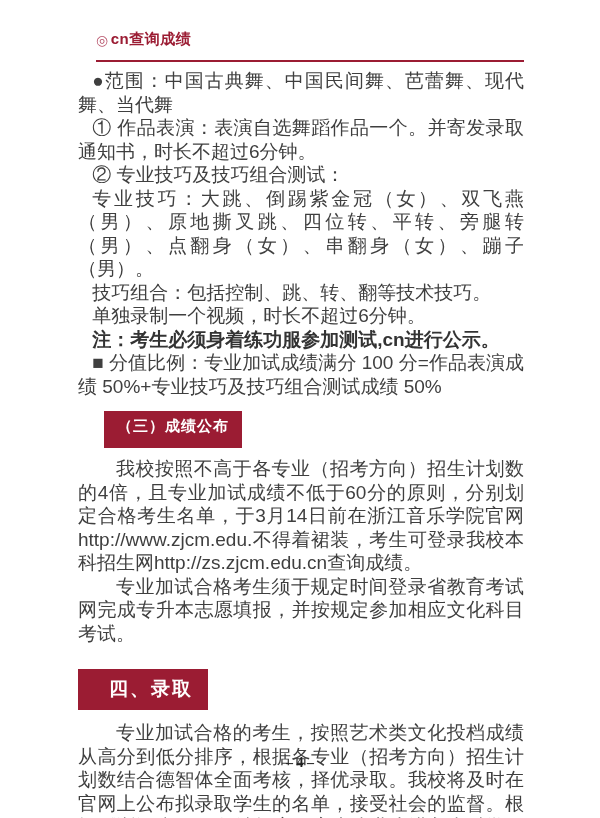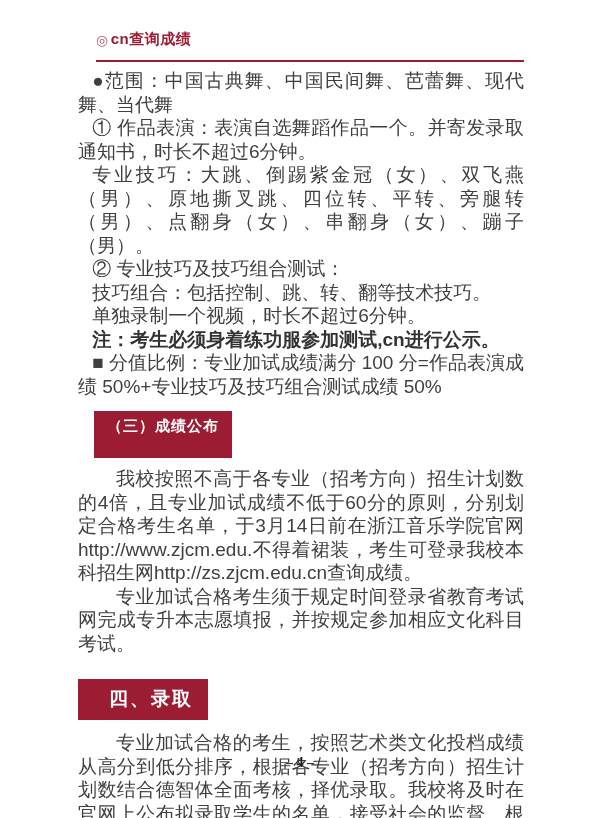--- a/index.html
+++ b/index.html
@@ -51,22 +51,22 @@
   .note-bold { font-weight: bold; color: #333333; }
   .section-box {
     display: inline-block;
     background: #9b1c33;
     color: #ffffff;
     font-weight: bold;
   }
   .box-small {
     font-size: 15px;
     letter-spacing: 1px;
-    padding: 6px 13px 22px 13px;
-    margin: 13px 0 9px 16px;
+    padding: 6px 13px 12px 13px;
+    margin: 13px 0 9px 26px;
   }
   .box-large {
     font-size: 19px;
     letter-spacing: 2px;
     padding: 7px 15px 8px 31px;
     margin: 24px 0 11px 0;
   }
   .page-number {
     position: absolute;
     left: 0;
@@ -87,22 +87,22 @@
   <div class="doc-header">
     <span class="ring">◎</span>
     <span>cn查询成绩</span>
   </div>
 
   <hr class="header-rule">
 
   <div class="body-text">
     <p class="indent-1">●范围：中国古典舞、中国民间舞、芭蕾舞、现代舞、当代舞</p>
     <p class="indent-1">① 作品表演：表演自选舞蹈作品一个。并寄发录取通知书，时长不超过6分钟。</p>
+    <p class="indent-1">② 专业技巧及技巧组合测试：</p>
     <p class="indent-1">专业技巧：大跳、倒踢紫金冠（女）、双飞燕（男）、原地撕叉跳、四位转、平转、旁腿转（男）、点翻身（女）、串翻身（女）、蹦子（男）。</p>
-    <p class="indent-1">② 专业技巧及技巧组合测试：</p>
     <p class="indent-1">技巧组合：包括控制、跳、转、翻等技术技巧。</p>
     <p class="indent-1">单独录制一个视频，时长不超过6分钟。</p>
     <p class="indent-1 note-bold">注：考生必须身着练功服参加测试,cn进行公示。</p>
     <p class="indent-1">■ 分值比例：专业加试成绩满分 100 分=作品表演成绩 50%+专业技巧及技巧组合测试成绩 50%</p>
   </div>
 
   <div>
     <span class="section-box box-small">（三）成绩公布</span>
   </div>
 

